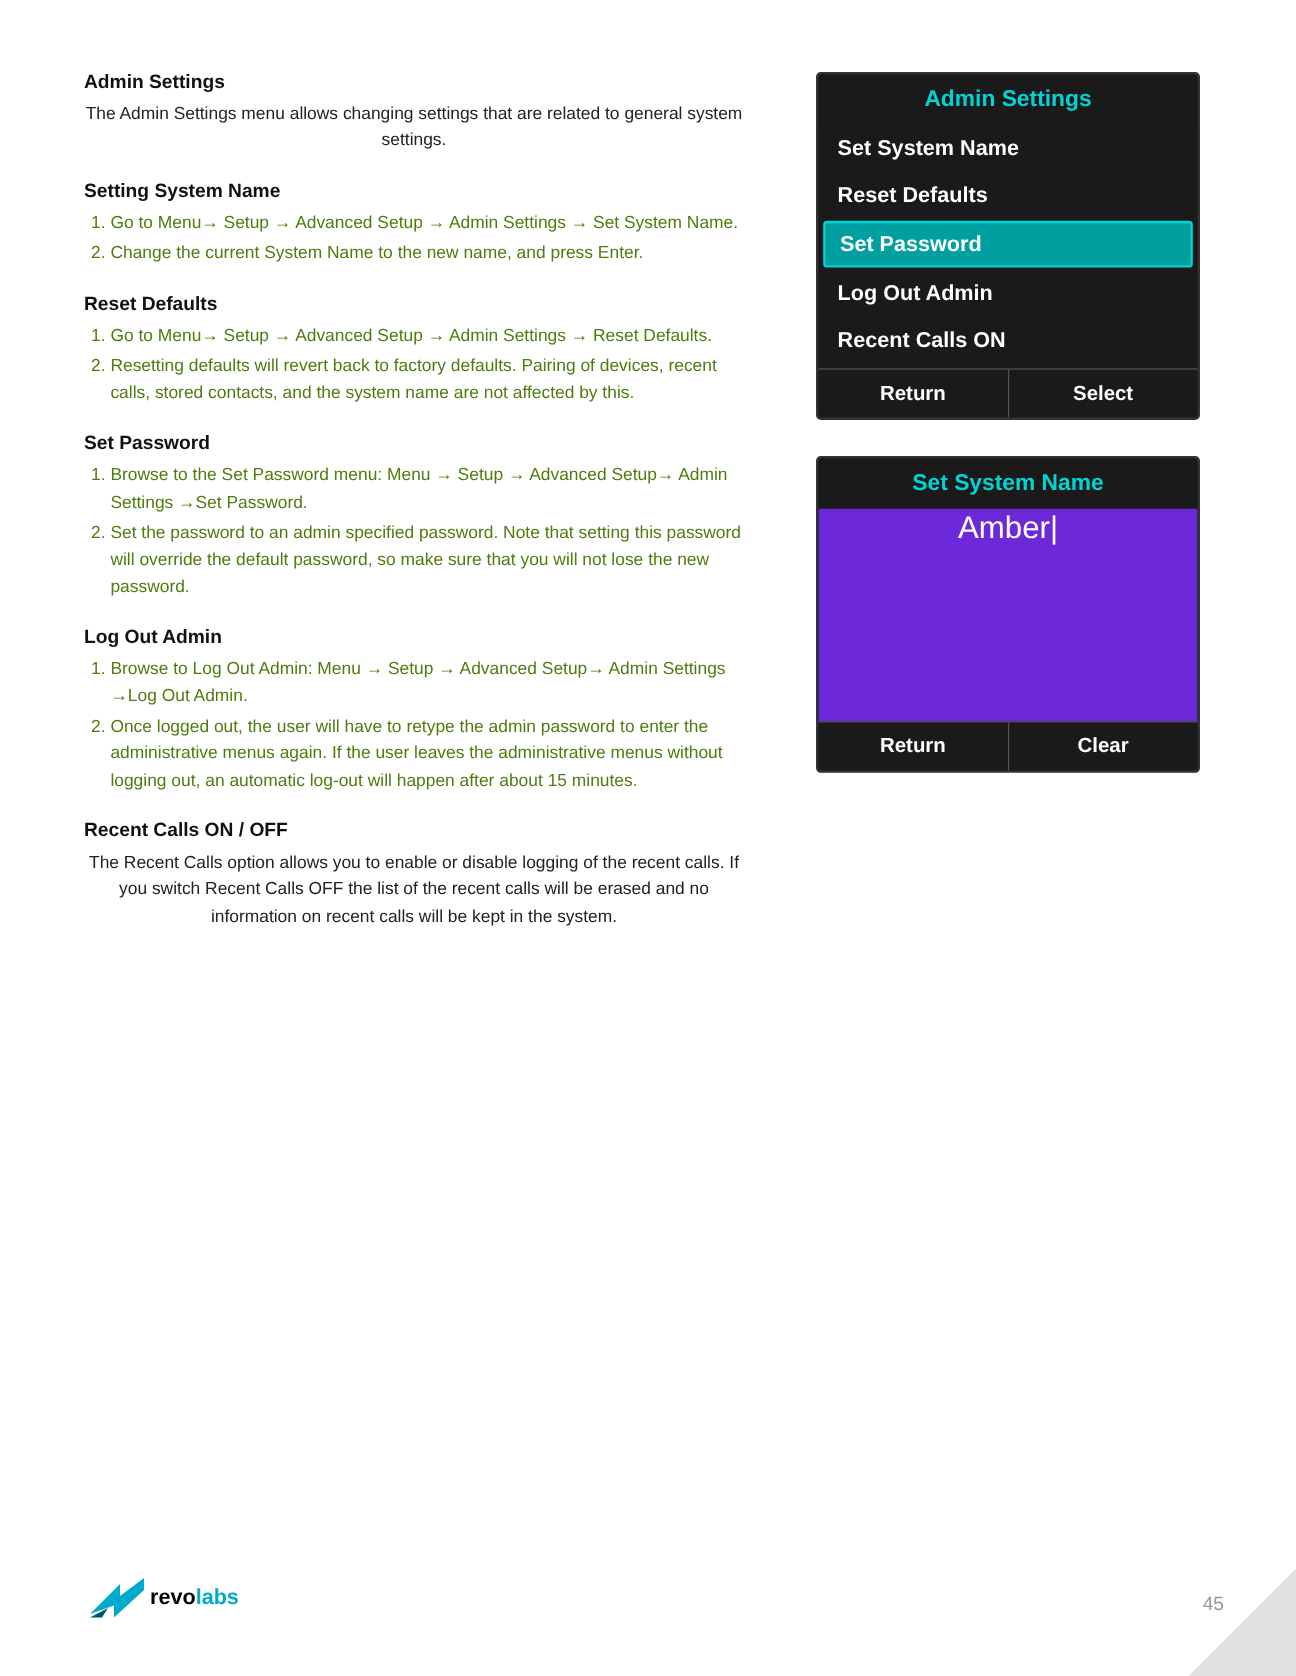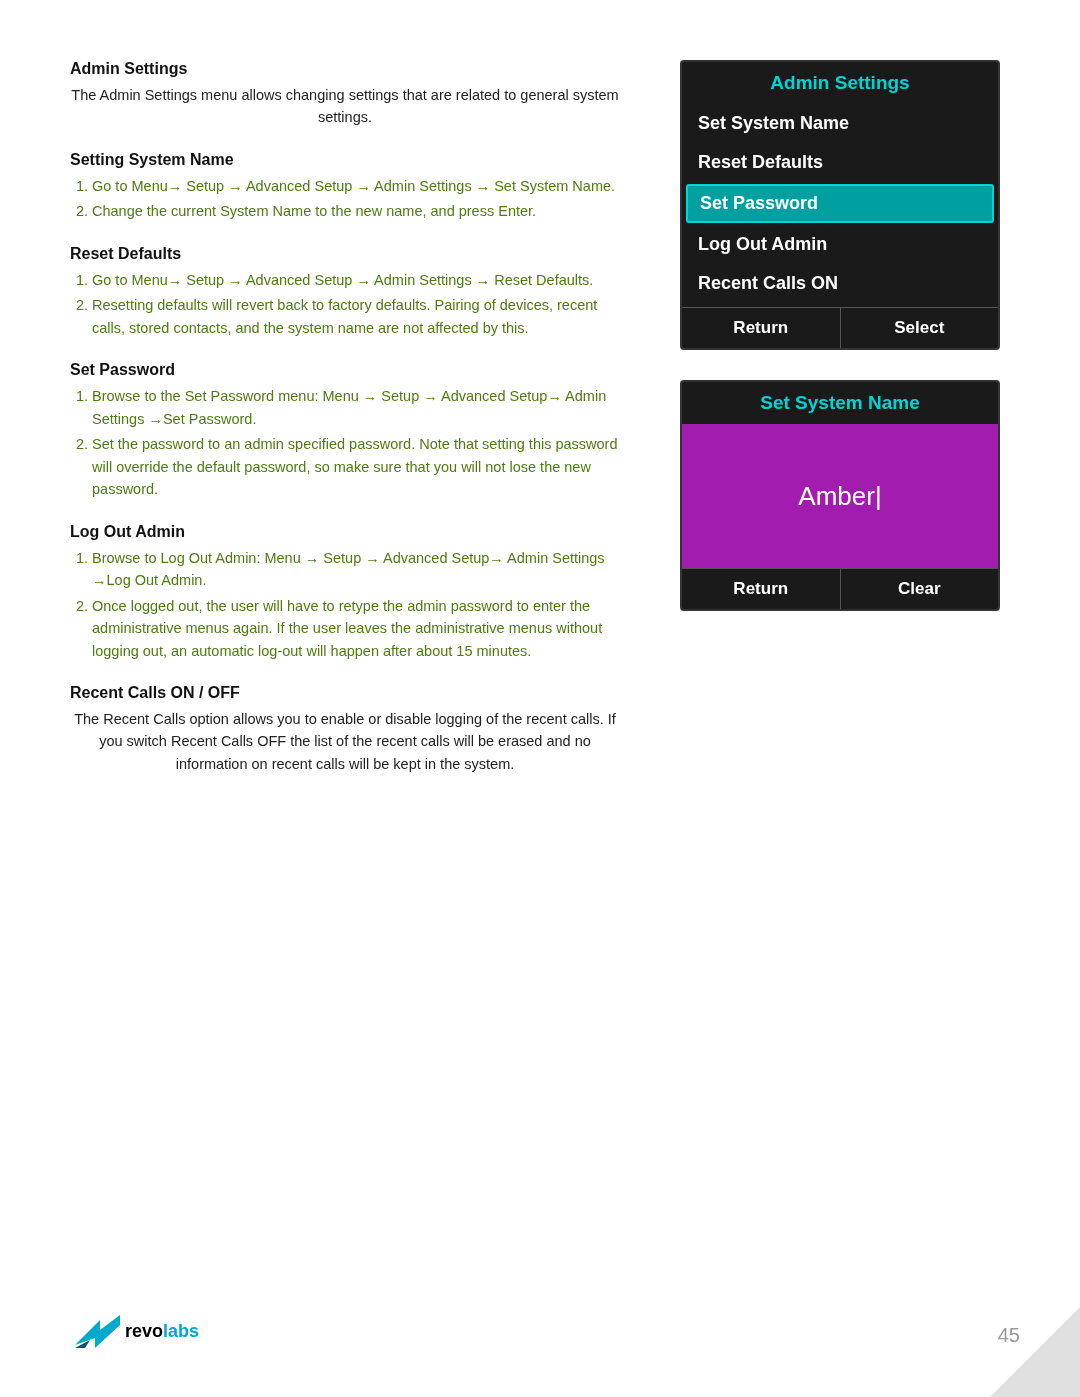--- a/index.html
+++ b/index.html
@@ -145,24 +145,23 @@
     }
 
     .ui-panel-2-header span {
       color: #00d4d4;
       font-size: 19px;
       font-weight: bold;
       font-family: Arial, Helvetica, sans-serif;
     }
 
     .ui-panel-2-input-area {
-      background: #a21caf;
-      height: 144px;
-      display: flex;
-      align-items: center;
+      background: #6d28d9;
+      height: 177px;
+      display: flex;
       justify-content: center;
       margin: 0;
     }
 
     .ui-panel-2-input-text {
       color: #ffffff;
       font-size: 26px;
       font-weight: normal;
       font-family: Arial, Helvetica, sans-serif;
     }
@@ -185,21 +184,21 @@
 
     .ui-panel-2-footer-btn:first-child {
       border-right: 1px solid #555;
     }
 
     
     .page-number {
       position: absolute;
       bottom: 50px;
       right: 60px;
-      font-size: 20px;
+      font-size: 16px;
       color: #999;
       font-weight: normal;
     }
 
     
     .logo-area {
       position: absolute;
       bottom: 45px;
       left: 70px;
       display: flex;

